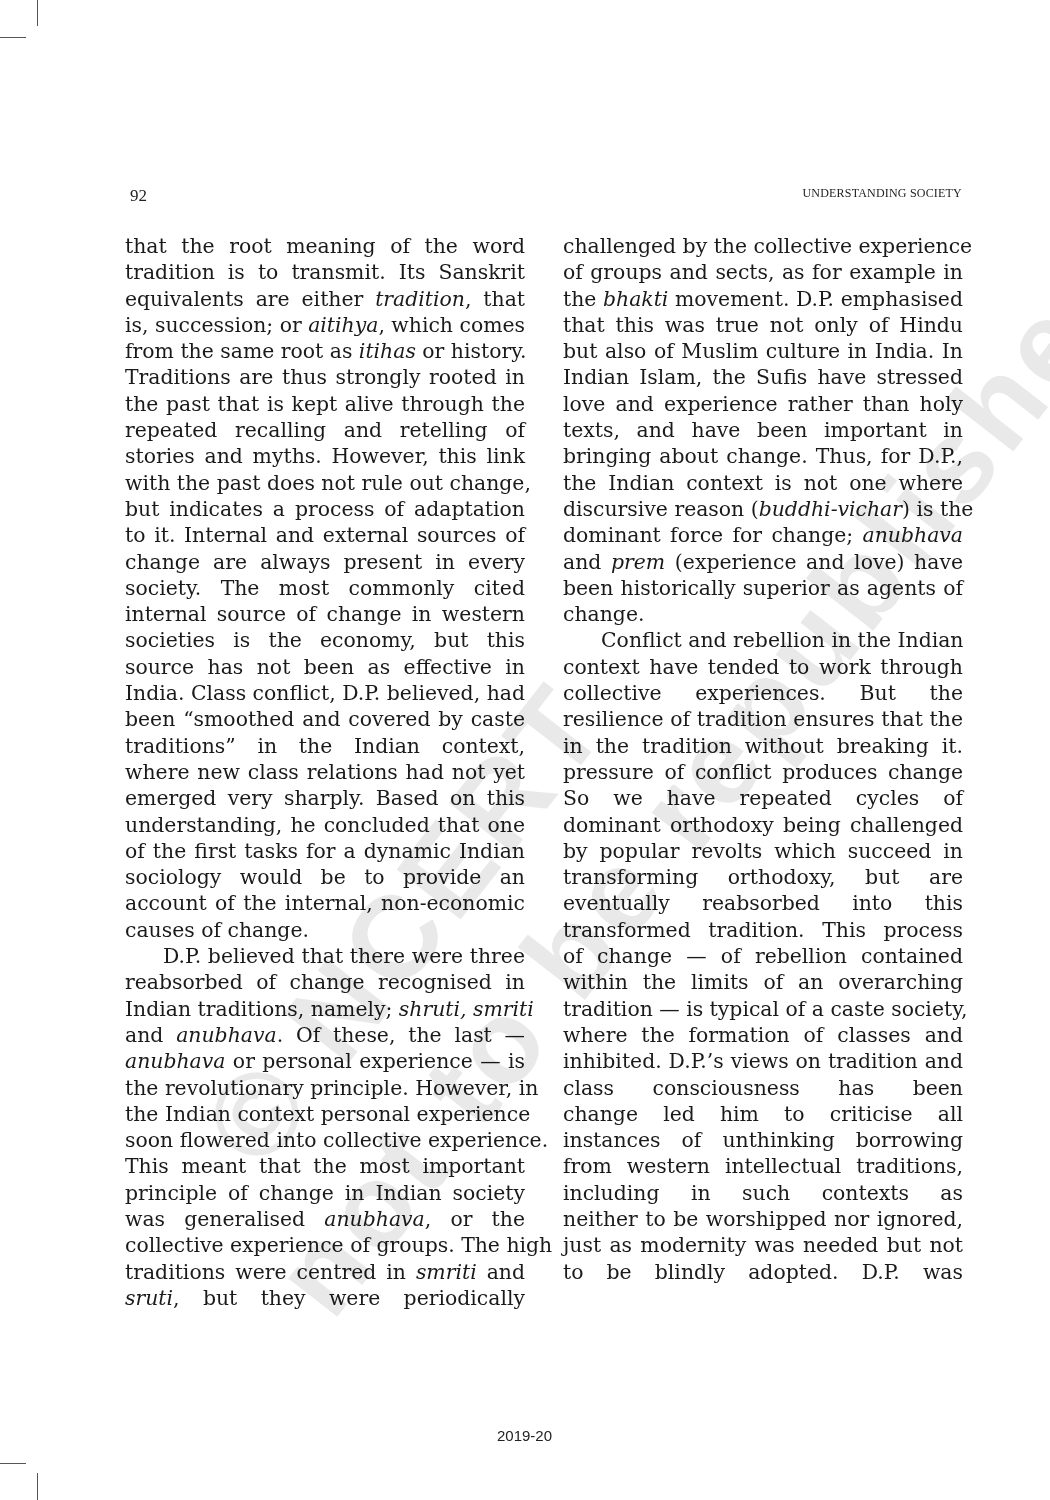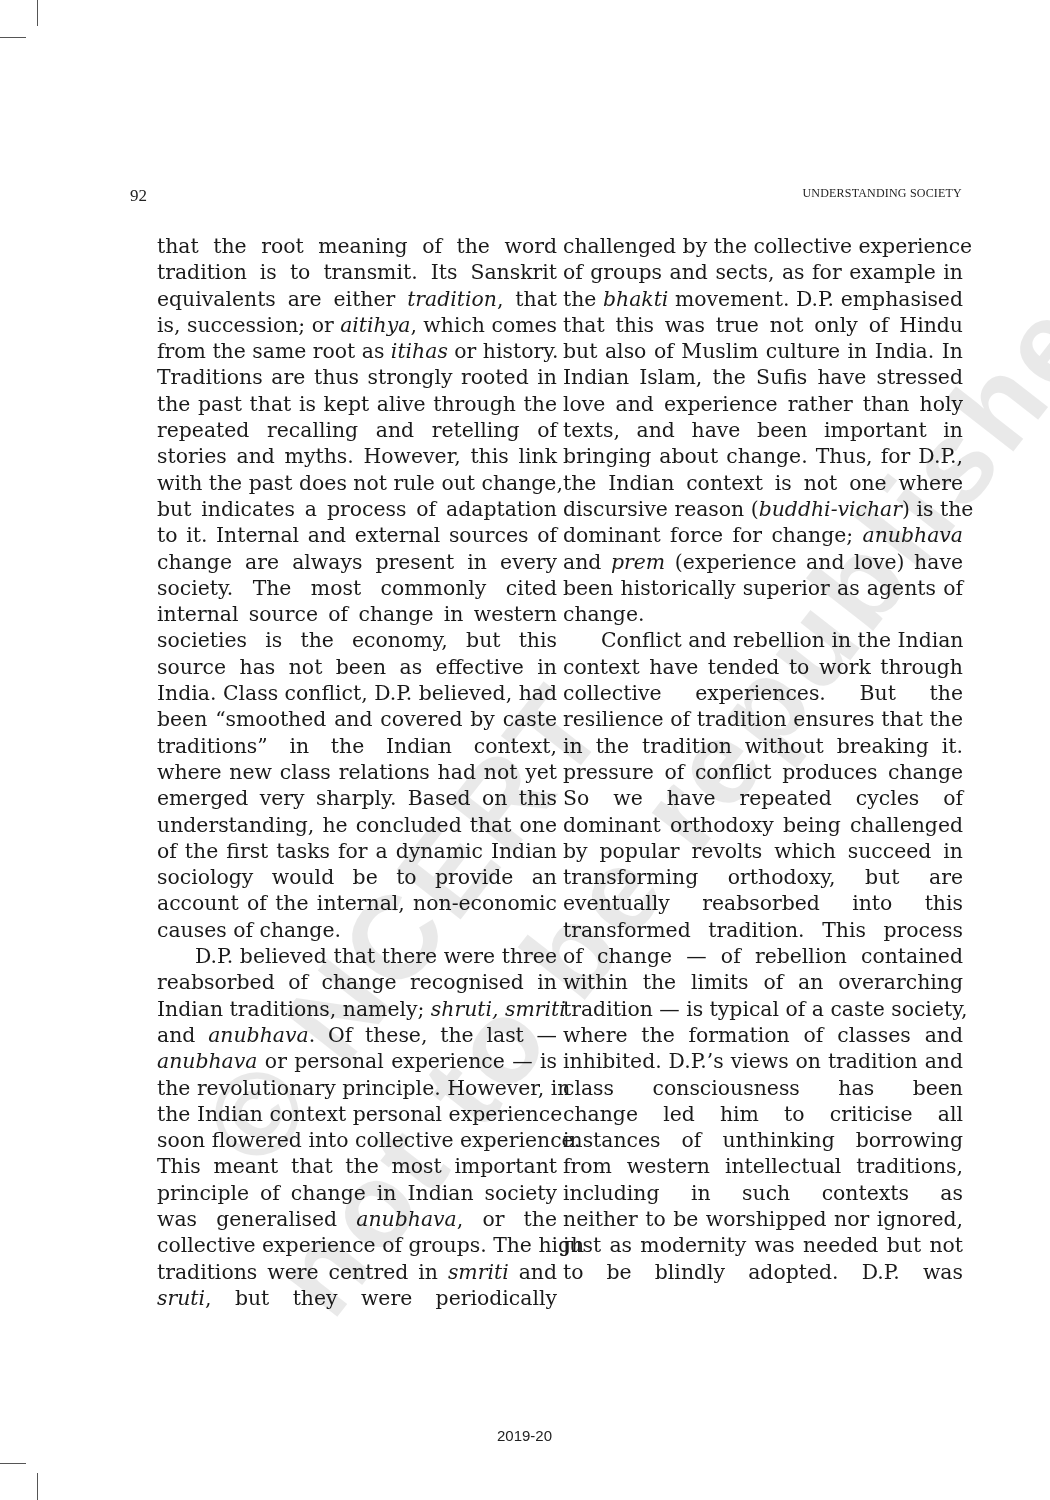--- a/index.html
+++ b/index.html
@@ -35,21 +35,21 @@
     transform-origin: left center; transform: rotate(-52deg);
   }
   .wm-1 { left: 230px; top: 1080px; }
   .wm-2 { left: 300px; top: 1230px; }
 
   .column {
     position: absolute; top: 233px;
     font-size: 20.4px; line-height: 26.3px;
     text-align: justify; hyphens: none;
   }
-  .col-left { left: 125px; width: 400px; margin-left: 32px; }
+  .col-left { left: 125px; width: 400px; }
   .col-right { left: 563px; width: 400px; }
   .column i { font-style: italic; }
   .line { display: block; text-align: justify; text-align-last: justify; white-space: nowrap; }
   .line.last { text-align-last: left; }
 
   .footer {
     position: absolute; left: 0; width: 1049px; top: 1427px; text-align: center;
     font-family: "Liberation Sans", sans-serif; font-size: 15px; color: #222;
   }
 </style>

